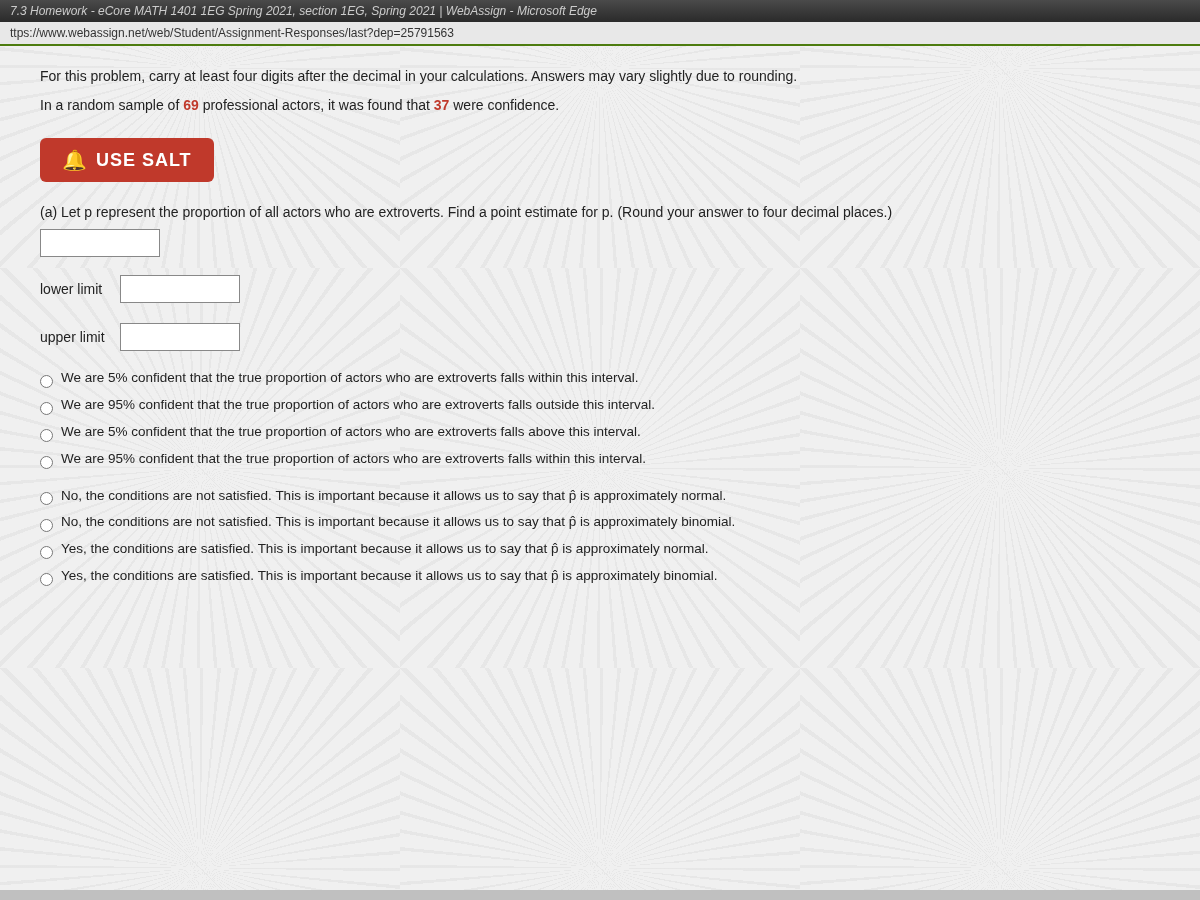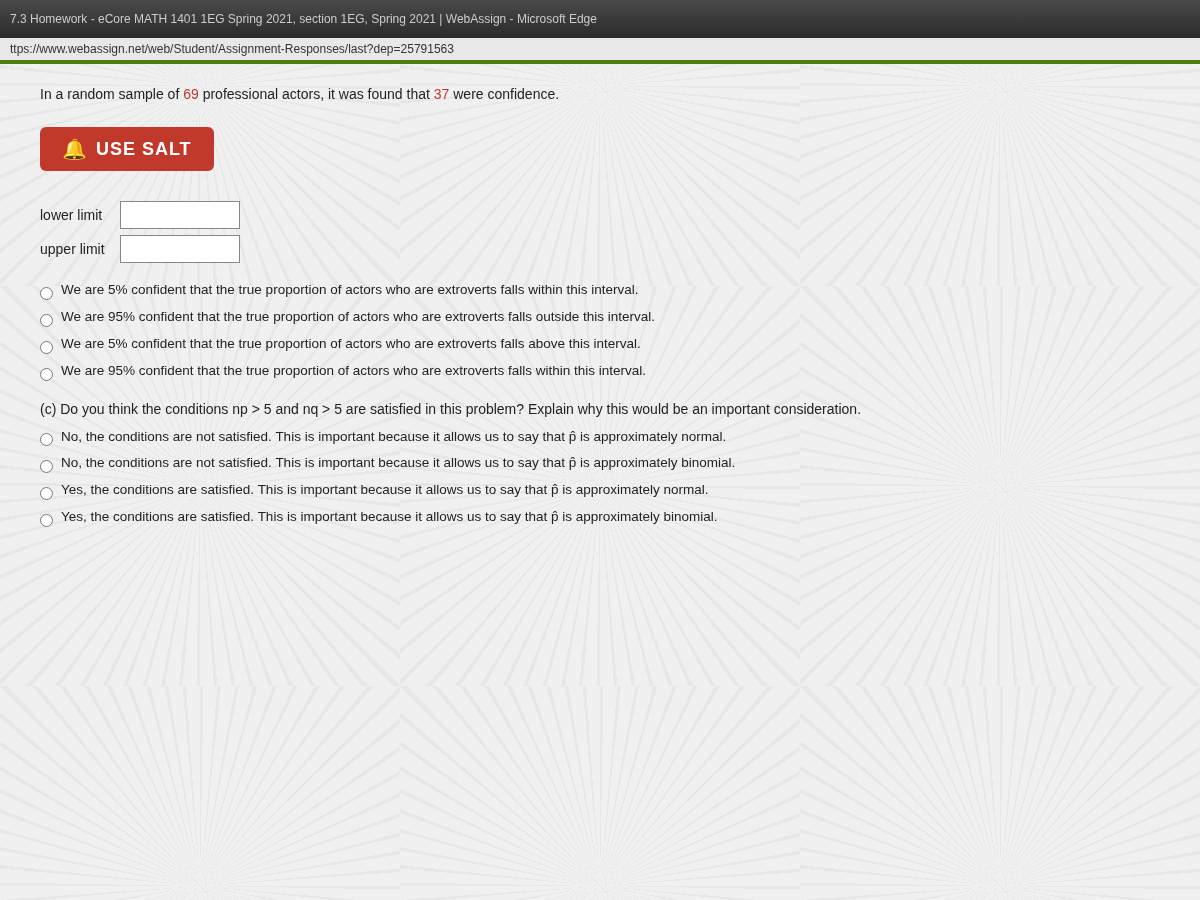--- a/index.html
+++ b/index.html
@@ -9,29 +9,30 @@
       background: #c0c0c0;
       width: 1200px;
       height: 900px;
       overflow: hidden;
     }
 
     .title-bar {
       background: linear-gradient(to bottom, #4a4a4a, #2a2a2a);
       color: #ccc;
       font-size: 12px;
-      padding: 12px 10px;
+      padding: 4px 10px;
       white-space: nowrap;
       overflow: hidden;
       text-overflow: ellipsis;
+      font-style: italic;
     }
 
     .address-bar {
       background: #e8e8e8;
-      border-bottom: 4px solid #4d7c0f;
+      border-bottom: 2px solid #4d7c0f;
       padding: 4px 10px;
       font-size: 12px;
       color: #333;
       white-space: nowrap;
       overflow: hidden;
     }
 
     .main-content {
       background: #f0f0f0;
       padding: 20px 40px 20px 40px;
@@ -62,21 +63,21 @@
 
     .intro-text {
       font-size: 14px;
       color: #222;
       margin-bottom: 8px;
       line-height: 1.5;
     }
 
     .highlight {
       color: #c0392b;
-      font-weight: normal;
+      font-weight: bold;
     }
 
     .use-salt-btn {
       display: inline-flex;
       align-items: center;
       background: #c0392b;
       color: white;
       border: none;
       border-radius: 6px;
       padding: 10px 22px;
@@ -111,21 +112,21 @@
       background: white;
       margin-top: 4px;
       padding: 2px 6px;
       font-size: 13px;
     }
 
     .two-inputs {
       display: grid;
       grid-template-columns: 80px 130px;
       align-items: center;
-      row-gap: 6px;
+      row-gap: 20px;
       margin-top: 10px;
     }
 
     .two-inputs .input-label {
       font-size: 14px;
       color: #222;
     }
 
     .radio-group {
       margin-top: 8px;
@@ -153,31 +154,36 @@
   <span>7.3 Homework - eCore MATH 1401 1EG Spring 2021, section 1EG, Spring 2021 | WebAssign - Microsoft Edge</span>
 </div>
 
 <div class="address-bar">
   <span>ttps://www.webassign.net/web/Student/Assignment-Responses/last?dep=25791563</span>
 </div>
 
 <div class="main-content">
   <div class="content-inner">
 
+    <p class="intro-text">For this problem, carry at least four digits after the decimal in your calculations. Answers may vary slightly due to rounding.</p>
 
     <p class="intro-text">
       <span>In a random sample of </span><span class="highlight">69</span><span> professional actors, it was found that </span><span class="highlight">37</span><span> were confidence.</span>
     </p>
 
     <button class="use-salt-btn">
       <span class="salt-icon">🔔</span>
       <span>USE SALT</span>
     </button>
 
     
+    <div class="section">
+      <p class="section-label">(a) Let p represent the proportion of all actors who are extroverts. Find a point estimate for p. (Round your answer to four decimal places.)</p>
+      <input class="answer-input" type="text" value="" style="">
+    </div>
 
     
     <div class="section">
       <div class="two-inputs">
         <span class="input-label">lower limit</span>
         <input class="answer-input" type="text" value="" style="margin: 0px;">
         <span class="input-label">upper limit</span>
         <input class="answer-input" type="text" value="" style="margin: 0px;">
       </div>
     </div>
@@ -199,21 +205,20 @@
         </label>
         <label class="radio-item">
           <input type="radio" name="interpretation" style="">
           <span>We are 95% confident that the true proportion of actors who are extroverts falls within this interval.</span>
         </label>
       </div>
     </div>
 
     
     <div class="section">
-      <p class="section-label">(c) Do you think the conditions np &gt; 5 and nq &gt; 5 are satisfied in this problem? Explain why this would be an important consideration.</p>
       <div class="radio-group">
         <label class="radio-item">
           <input type="radio" name="partc" style="">
           <span>No, the conditions are not satisfied. This is important because it allows us to say that p̂ is approximately normal.</span>
         </label>
         <label class="radio-item">
           <input type="radio" name="partc" style="">
           <span>No, the conditions are not satisfied. This is important because it allows us to say that p̂ is approximately binomial.</span>
         </label>
         <label class="radio-item">

